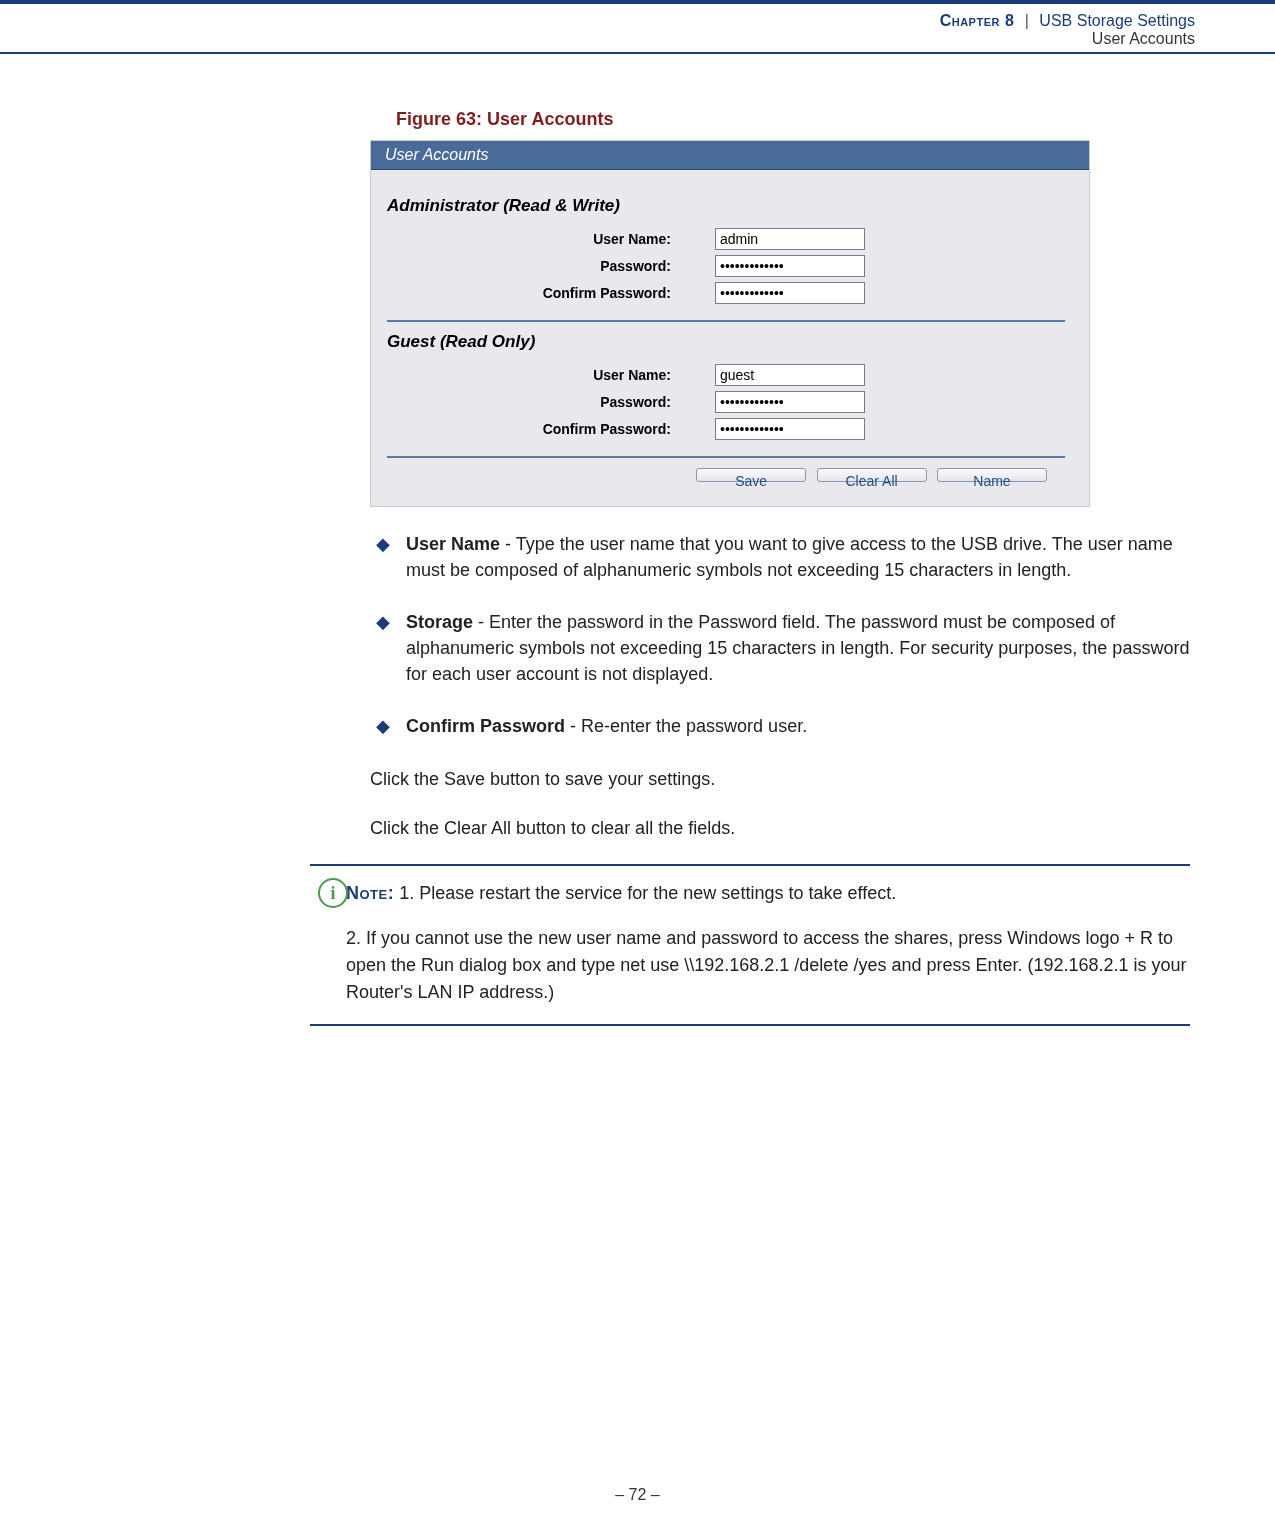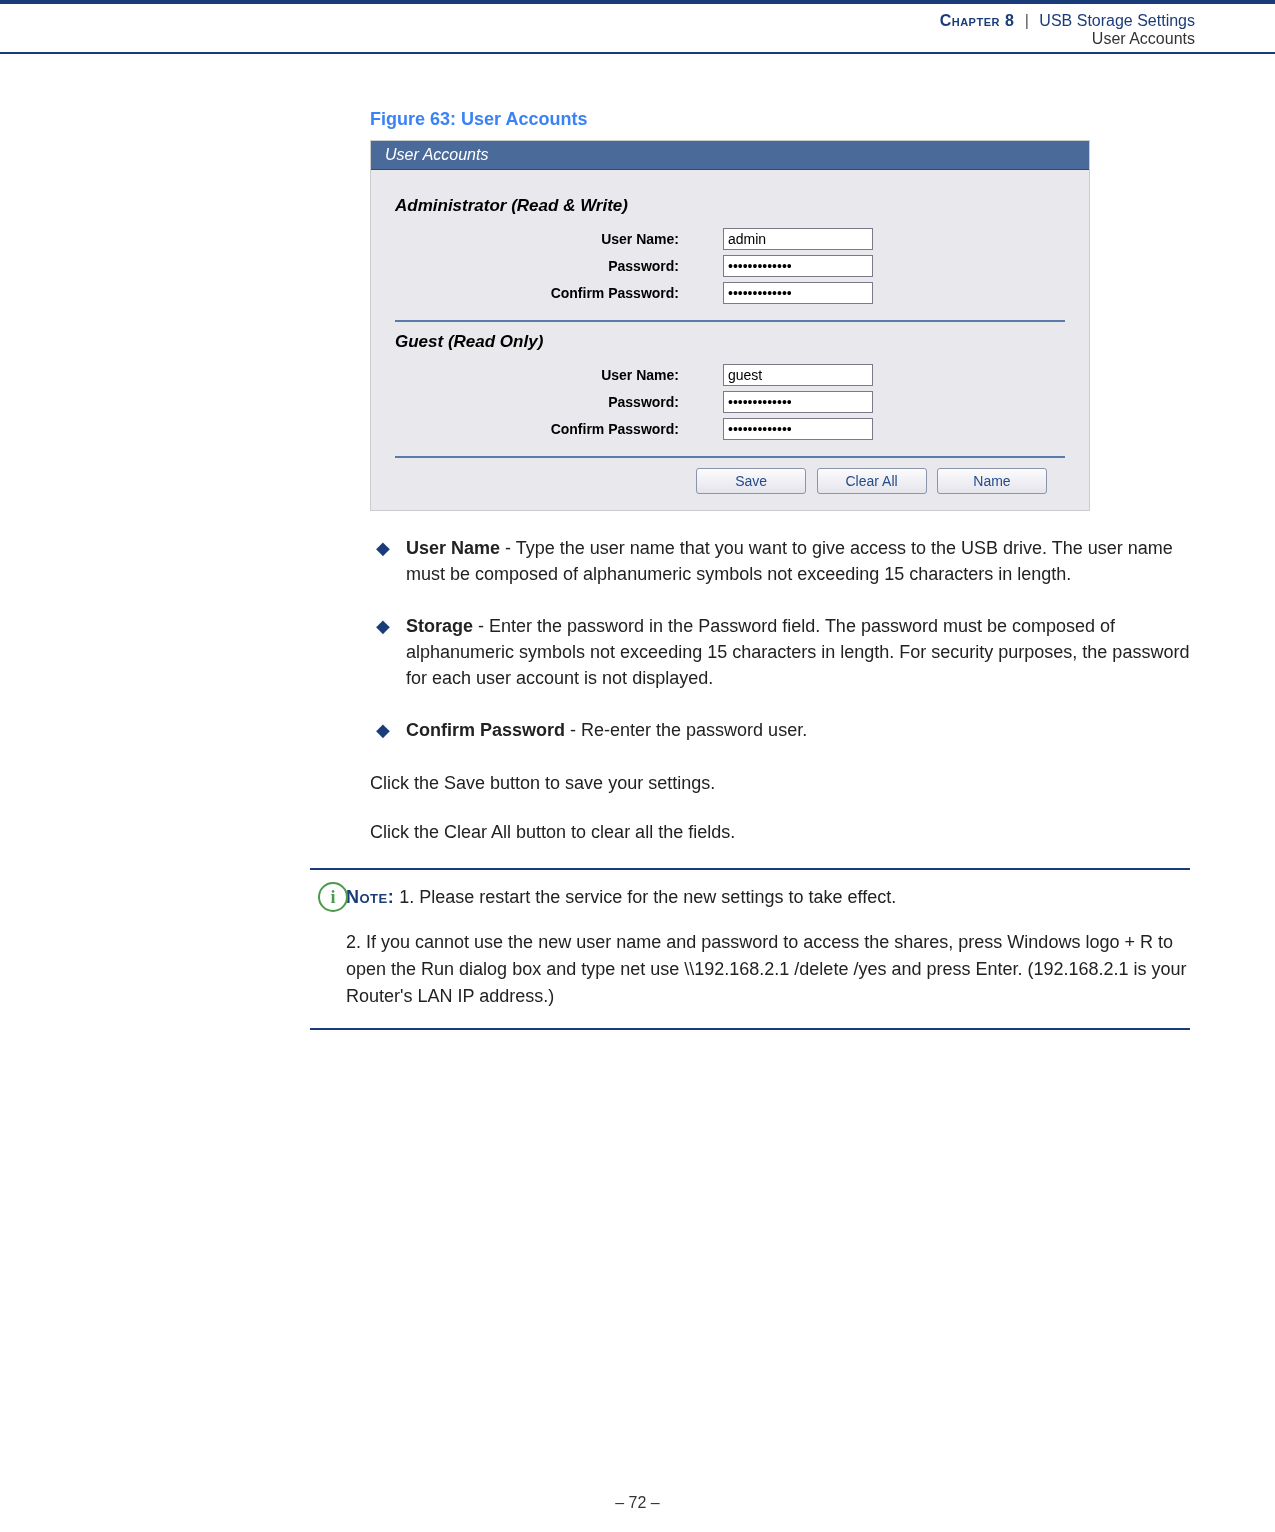--- a/index.html
+++ b/index.html
@@ -4,41 +4,41 @@
   <style>
     * { margin:0; padding:0; box-sizing:border-box; }
     body { font-family:Verdana,Arial,sans-serif; background:#fff; width:1275px; }
     .header-bar { border-top:4px solid #1a3d7a; border-bottom:2px solid #1a3d7a; padding:8px 80px 4px 0; text-align:right; }
     .chapter-line { font-size:16px; }
     .chapter-strong { color:#1a3d7a; font-weight:bold; font-variant:small-caps; letter-spacing:.5px; }
     .chapter-sep { color:#555; margin:0 6px; }
     .chapter-title { color:#1a3d7a; }
     .subheader { color:#333; font-size:16px; }
     .content-col { margin:55px 80px 0 370px; max-width:820px; }
-    .fig-caption { color:#3b82f6; font-weight:bold; font-size:18px; margin-bottom:10px; }
+    .fig-caption { color:#7f1d1d; font-weight:bold; font-size:18px; margin-bottom:10px;margin-left:26px; }
     .panel-wrap { width:720px; background:#e9e9ed; border:1px solid #ccc; margin-bottom:24px; }
     .panel-title { background:#4a6a9a; color:#fff; font-style:italic; font-size:16px; padding:5px 14px; border-bottom:1px solid #2a4a7a; }
-    .panel-body { padding:20px 24px 16px 24px; }
+    .panel-body { padding:20px 24px 16px 16px; }
     .section-head { font-size:17px; font-weight:bold; font-style:italic; margin:6px 0 12px 0; }
     .form-row { display:flex; align-items:center; margin:5px 0;gap:28px; }
     .form-label { width:300px; text-align:right; font-weight:bold; font-size:14px; padding-right:16px; }
     .form-input { width:150px; height:22px; font-size:14px; padding:1px 4px; border:1px solid #7a7a8a; background:#fff; }
     .sec-rule { border:0; border-top:2px solid #5a7aaa; margin:16px 0 10px; }
     .btn-bar { text-align:right; padding-right:18px; }
-    .r-btn { display:inline-block; width:110px; height:26px; line-height:24px; text-align:center; font-size:14px; color:#244c8a; background:linear-gradient(#fcfcfd,#e4e4ec); border:1px solid #8a94aa; border-radius:3px; margin-left:6px; cursor:pointer; }
+    .r-btn { display:inline-block; width:110px; height:14px; line-height:24px; text-align:center; font-size:14px; color:#244c8a; background:linear-gradient(#fcfcfd,#e4e4ec); border:1px solid #8a94aa; border-radius:3px; margin-left:6px; cursor:pointer; }
     .bullet-list { margin:10px 0 22px 0; }
     .bullet-item { display:flex; margin:0 0 26px 0; font-size:18px; line-height:1.45; color:#222; }
     .bullet-mark { color:#1a3d7a; font-size:18px; width:36px; text-indent:6px; flex-shrink:0; }
     .bullet-text { flex:1; }
     .para { font-size:18px; line-height:1.5; margin:0 0 22px 0; color:#222; }
     .note-block { border-top:2px solid #1a3d7a; border-bottom:2px solid #1a3d7a; padding:14px 0 18px; margin:6px 0 0 -60px; position:relative; }
     .note-icon { position:absolute; left:8px; top:12px; width:30px; height:30px; border:2px solid #4a9a4a; border-radius:50%; color:#4a9a4a; font-weight:bold; font-size:18px; text-align:center; line-height:26px; font-family:Georgia,serif; }
     .note-body { margin-left:36px; }
     .note-label { color:#1a3d7a; font-weight:bold; font-variant:small-caps; letter-spacing:.5px; }
-    .page-num { position:fixed; bottom:20px; width:1275px; text-align:center; font-size:16px; color:#333; }
+    .page-num { position:fixed; bottom:28px; width:1275px; text-align:center; font-size:16px; color:#333; }
   </style>
 </head>
 <body>
 
 <div class="header-bar">
   <div class="chapter-line">
     <span class="chapter-strong">Chapter 8</span>
     <span class="chapter-sep">|</span>
     <span class="chapter-title">USB Storage Settings</span>
   </div>

